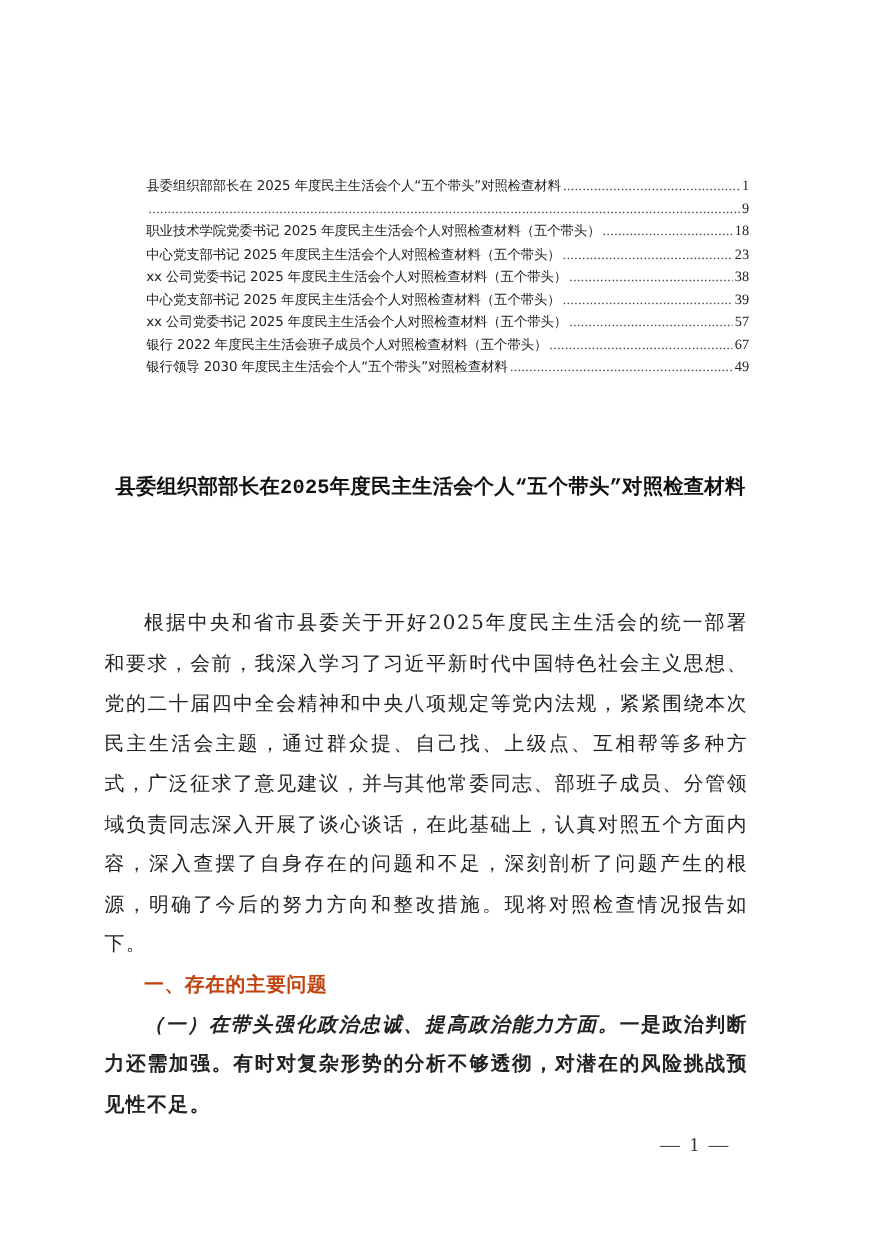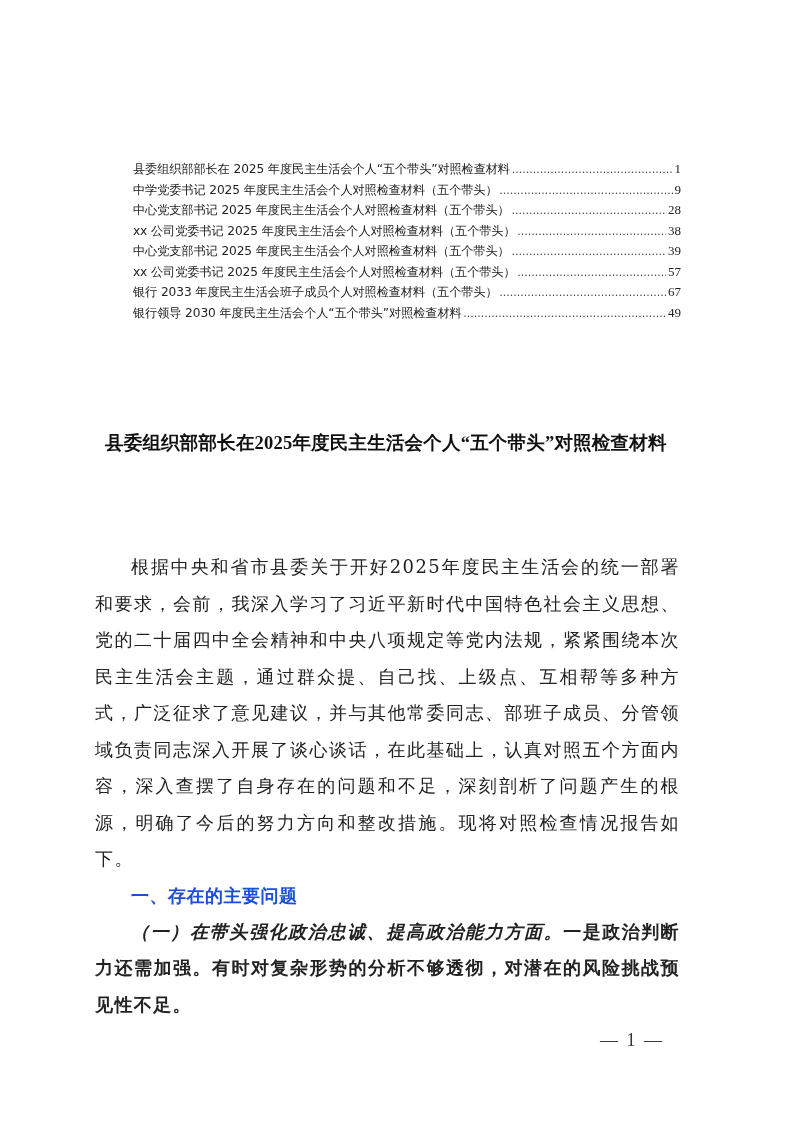--- a/index.html
+++ b/index.html
@@ -58,21 +58,21 @@
       flex: 0 0 auto;
       font-family: "Liberation Serif", serif;
       font-size: 13px;
     }
     
     .doc-title {
       position: absolute;
       left: 105px;
       top: 410px;
       width: 590px;
-      font-family: Liberation Serif, serif;
+      font-family: Liberation Mono, monospace;
       font-weight: bold;
       font-size: 18.5px;
       line-height: 43px;
       color: #111;
       letter-spacing: 0.2px;
     }
     
     .body-text {
       position: absolute;
       left: 95px;
@@ -89,21 +89,21 @@
     .body-text p {
       margin: 0;
       text-indent: 2em;
     }
     .section-heading {
       margin: 0;
       padding-left: 36px;
       font-family: "DejaVu Sans", "Liberation Sans", sans-serif;
       font-size: 18px;
       line-height: 36px;
-      color: #1d4ed8;
+      color: #c2410c;
       letter-spacing: 0.5px;
     }
     .sub-para {
       margin: 0;
       text-indent: 2em;
       font-weight: bold;
     }
     .sub-para .sub-heading {
       font-style: italic;
       letter-spacing: 1.6px;
@@ -123,46 +123,50 @@
 
 <div class="page">
 
   <div class="toc">
     <div class="toc-row">
       <span class="toc-title">县委组织部部长在 2025 年度民主生活会个人“五个带头”对照检查材料</span>
       <span class="toc-dots"></span>
       <span class="toc-page">1</span>
     </div>
     <div class="toc-row">
-      <span class="toc-title">中学党委书记 2025 年度民主生活会个人对照检查材料（五个带头）</span>
       <span class="toc-dots"></span>
       <span class="toc-page">9</span>
     </div>
     <div class="toc-row">
+      <span class="toc-title">职业技术学院党委书记 2025 年度民主生活会个人对照检查材料（五个带头）</span>
+      <span class="toc-dots"></span>
+      <span class="toc-page">18</span>
+    </div>
+    <div class="toc-row">
       <span class="toc-title">中心党支部书记 2025 年度民主生活会个人对照检查材料（五个带头）</span>
       <span class="toc-dots"></span>
-      <span class="toc-page">28</span>
+      <span class="toc-page">23</span>
     </div>
     <div class="toc-row">
       <span class="toc-title">xx 公司党委书记 2025 年度民主生活会个人对照检查材料（五个带头）</span>
       <span class="toc-dots"></span>
       <span class="toc-page">38</span>
     </div>
     <div class="toc-row">
       <span class="toc-title">中心党支部书记 2025 年度民主生活会个人对照检查材料（五个带头）</span>
       <span class="toc-dots"></span>
       <span class="toc-page">39</span>
     </div>
     <div class="toc-row">
       <span class="toc-title">xx 公司党委书记 2025 年度民主生活会个人对照检查材料（五个带头）</span>
       <span class="toc-dots"></span>
       <span class="toc-page">57</span>
     </div>
     <div class="toc-row">
-      <span class="toc-title">银行 2033 年度民主生活会班子成员个人对照检查材料（五个带头）</span>
+      <span class="toc-title">银行 2022 年度民主生活会班子成员个人对照检查材料（五个带头）</span>
       <span class="toc-dots"></span>
       <span class="toc-page">67</span>
     </div>
     <div class="toc-row">
       <span class="toc-title">银行领导 2030 年度民主生活会个人“五个带头”对照检查材料</span>
       <span class="toc-dots"></span>
       <span class="toc-page">49</span>
     </div>
   </div>
 

